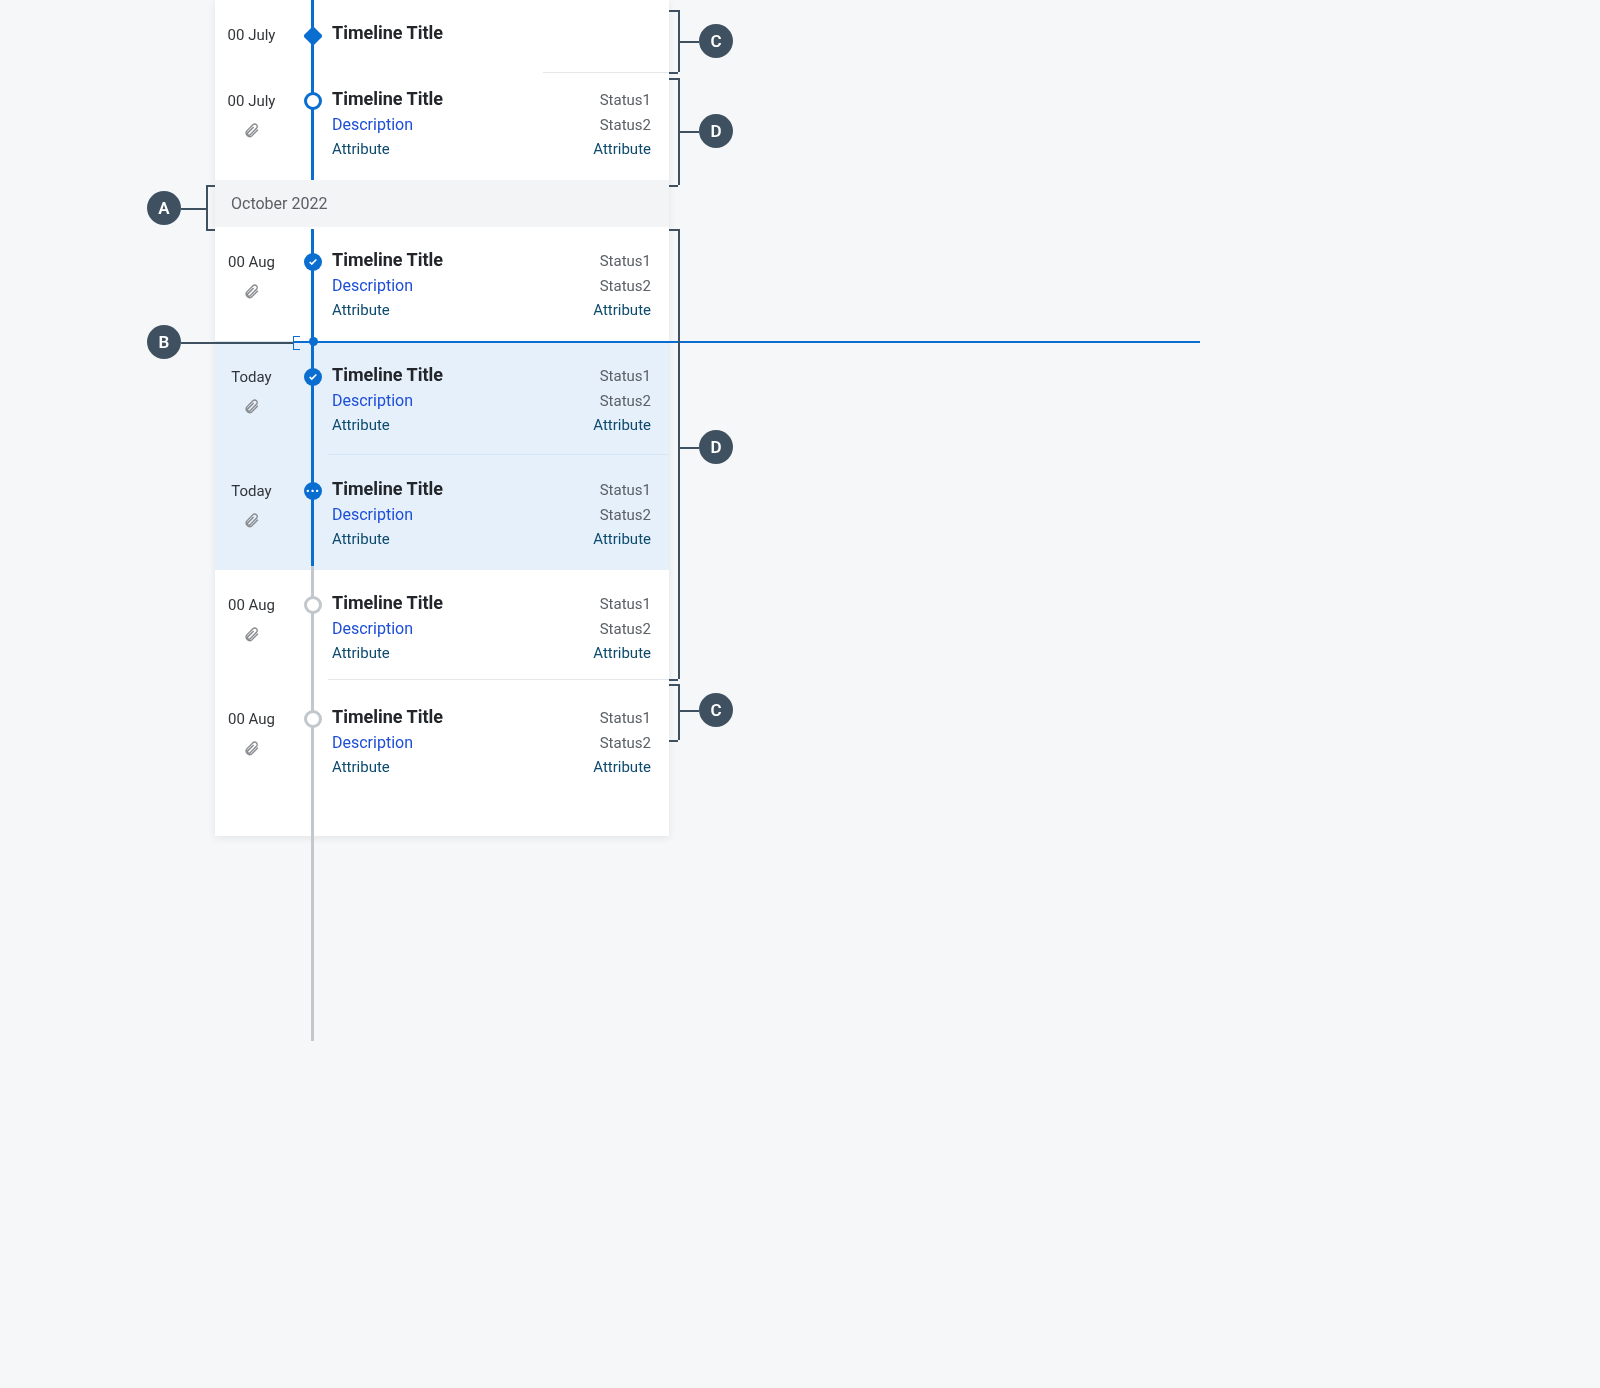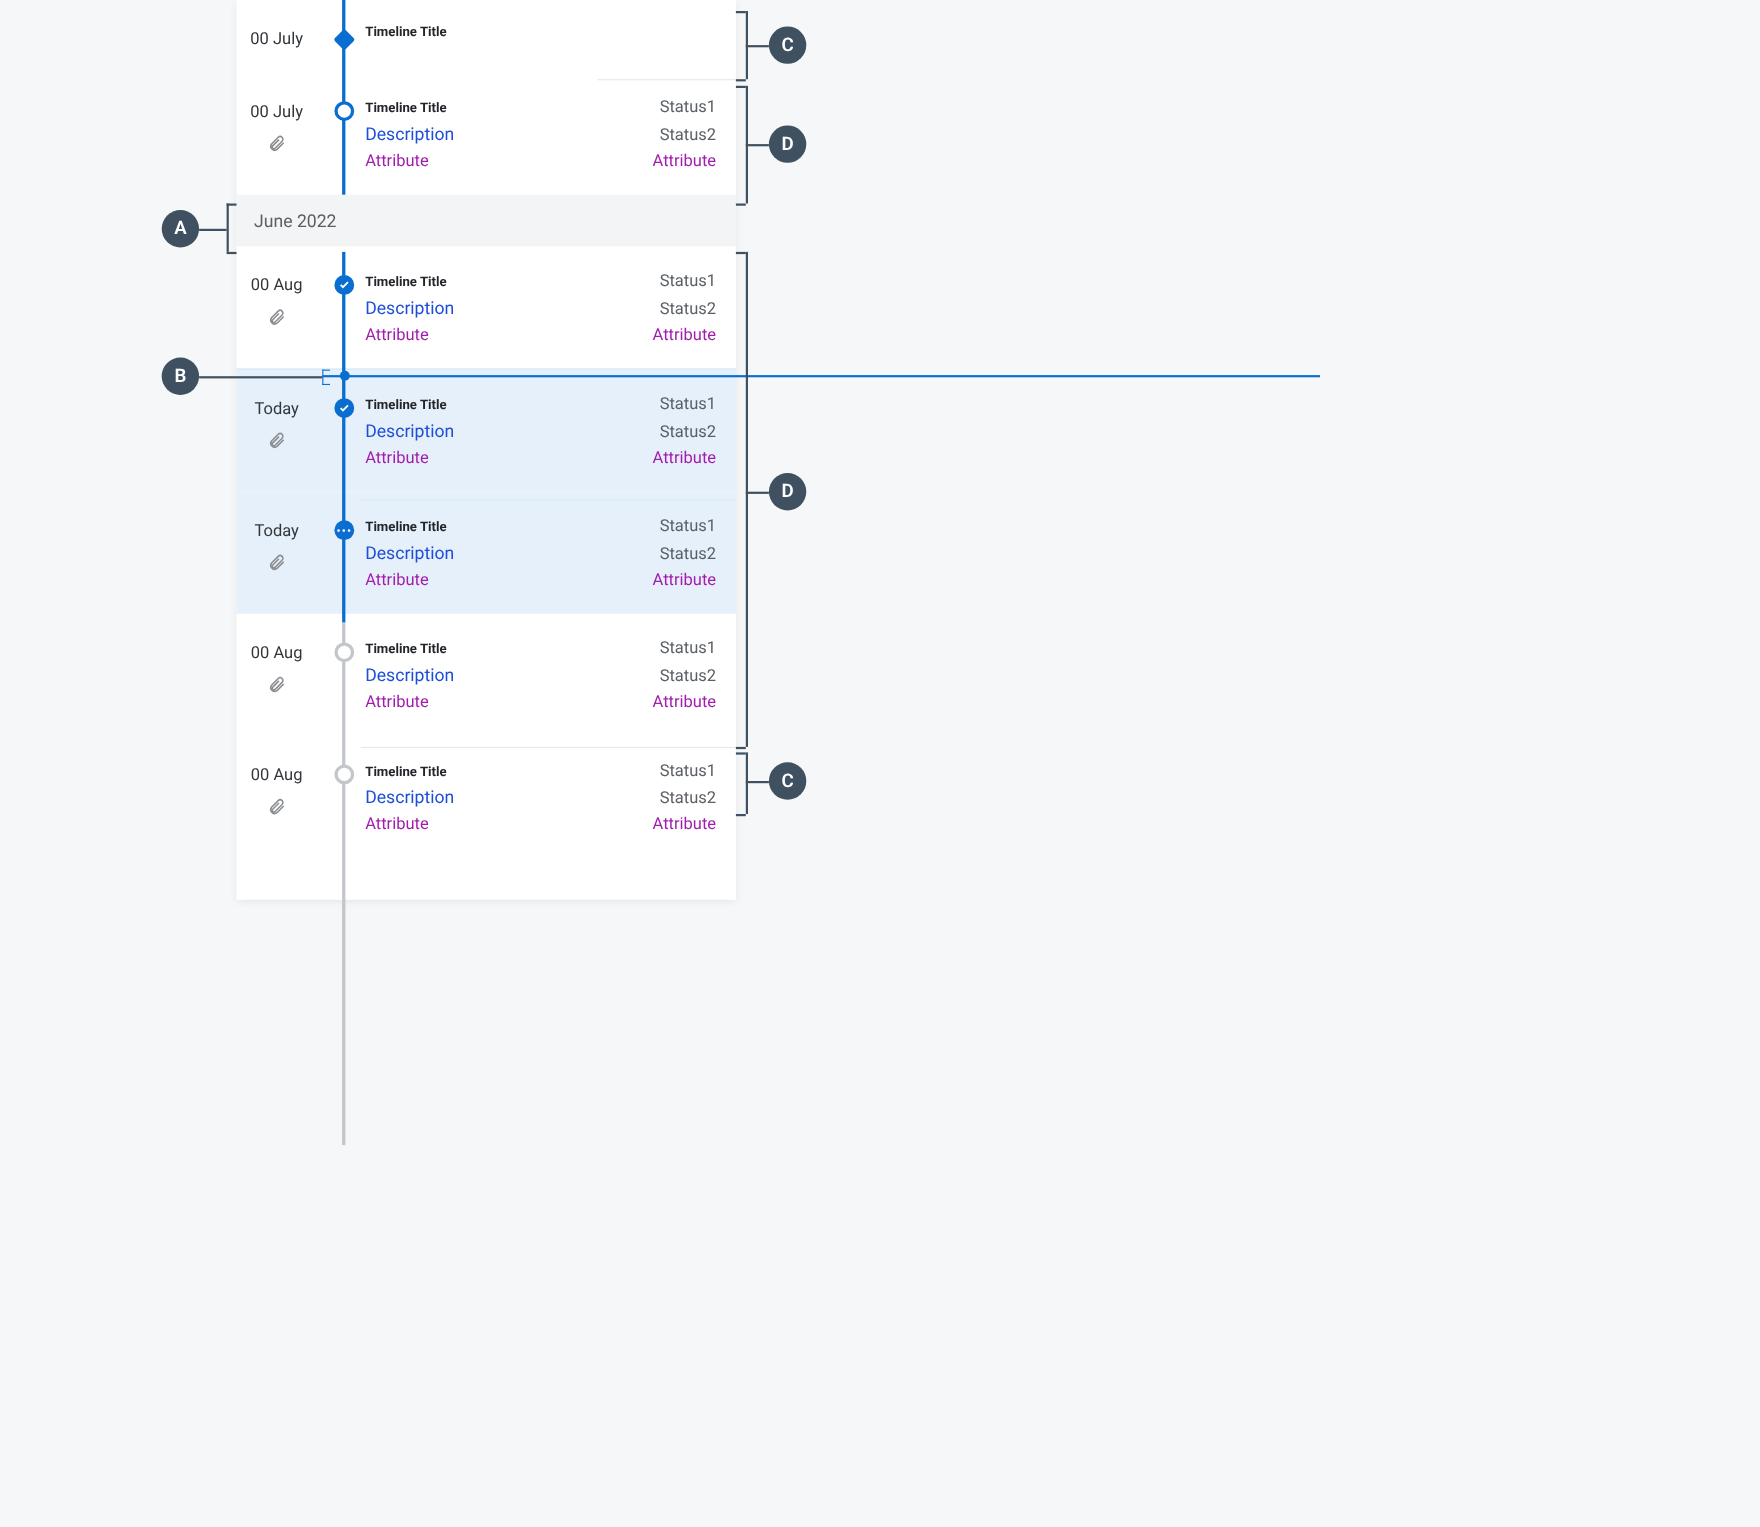--- a/index.html
+++ b/index.html
@@ -107,24 +107,24 @@
     padding-left: 4px;
     display: flex;
     flex-direction: column;
     gap: 6px;
   }
   .row1, .row2, .row3 {
     display: flex;
     justify-content: space-between;
     align-items: baseline;
   }
-  .title { font-size: 12px; font-weight: 700; color: #222529; }
+  .title { font-size: 18px; font-weight: 700; color: #222529; }
   .status1, .status2 { font-size: 15px; color: #5b6066; }
   .desc { font-size: 16px; color: #1d4ed8; }
-  .attr { font-size: 15px; color: #a21caf; }
+  .attr { font-size: 15px; color: #0c4a6e; }
 
   .group-header {
     background: #f3f4f5;
     color: #5b6066;
     font-size: 16px;
     padding: 14px 16px;
     position: relative;
     z-index: 2;
   }
 
@@ -228,21 +228,21 @@
           <span class="desc">Description</span>
           <span class="status2">Status2</span>
         </div>
       <div class="row3">
           <span class="attr">Attribute</span>
           <span class="attr">Attribute</span>
         </div>
     </div>
   </div>
 
-  <div class="group-header">June 2022</div>
+  <div class="group-header">October 2022</div>
 
   <div class="item">
     <div class="date-col">
       <div>00 Aug</div>
       <div class="attach">
         <svg class="paperclip" viewBox="0 0 24 24" fill="none" stroke="#8a8d91" stroke-width="2">
             <path d="M21 11l-8.5 8.5a5 5 0 01-7-7L14 4a3.5 3.5 0 015 5l-9 9a2 2 0 01-3-3l8-8"></path>
           </svg>
       </div>
     </div>

